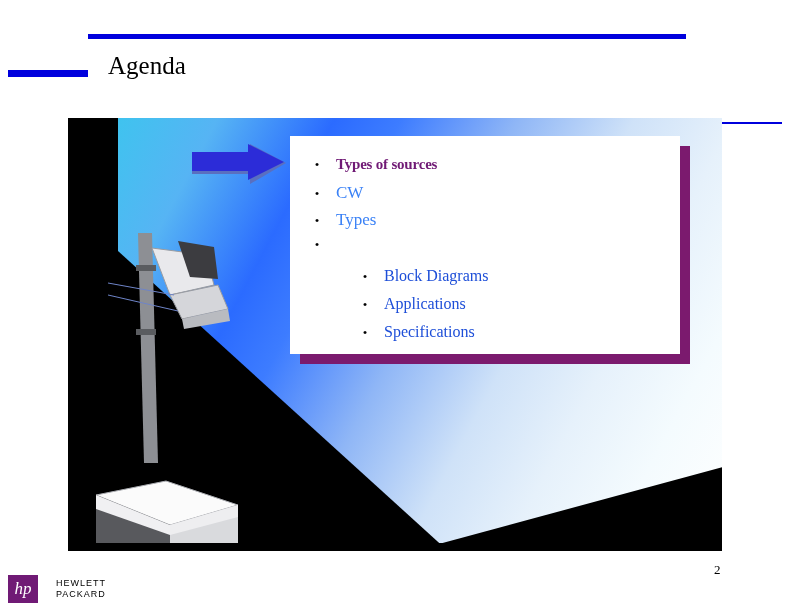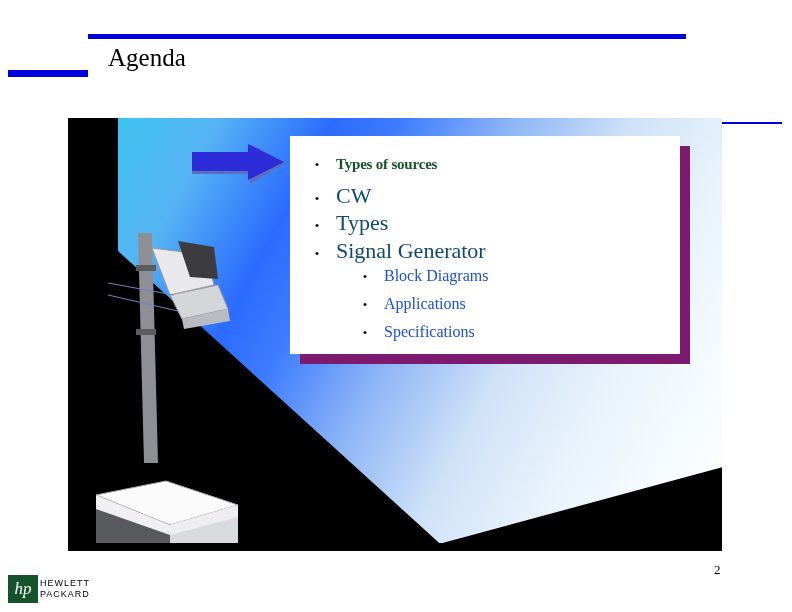--- a/index.html
+++ b/index.html
@@ -36,21 +36,21 @@
     position: absolute;
     left: 570px;
     top: 122px;
     width: 212px;
     height: 2px;
     background: #0000dd;
   }
   #page-title {
     position: absolute;
     left: 108px;
-    top: 44px;
+    top: 52px;
     font-size: 25px;
     color: #000000;
     font-family: "Liberation Serif", serif;
     white-space: nowrap;
     text-align: right;
   }
 
   
   #slide-figure {
     position: absolute;
@@ -163,27 +163,27 @@
     font-size: 13px;
     line-height: 13px;
     color: #000000;
     text-align: center;
     margin-right: 14px;
   }
   .bullet-dot.sub {
     color: #000000;
   }
   .lvl1-text {
-    font-size: 22px;
-    color: #0c4a6e;
+    font-size: 17px;
+    color: #3b82f6;
     font-family: "Liberation Serif", serif;
     white-space: nowrap;
   }
   .lvl1-text.accent {
-    color: #14532d;
+    color: #701a75;
     font-weight: bold;
     font-size: 15px;
     letter-spacing: -0.2px;
   }
   .lvl2-text {
     font-size: 16px;
     color: #1d4ed8;
     font-family: "Liberation Serif", serif;
     white-space: nowrap;
   }
@@ -202,31 +202,31 @@
     left: 8px;
     top: 574px;
     width: 110px;
     height: 30px;
     display: flex;
     align-items: center;
   }
   #hp-logo-mark {
     width: 30px;
     height: 28px;
-    background: #14532d;
+    background: #701a75;
     display: flex;
     align-items: center;
     justify-content: center;
     color: #ffffff;
     font-style: italic;
     font-size: 17px;
     font-family: "Liberation Serif", serif;
   }
   #hp-logo-text {
-    margin-left: 2px;
+    margin-left: 18px;
     font-family: "Liberation Sans", sans-serif;
     font-size: 9px;
     letter-spacing: 1px;
     line-height: 11px;
     color: #000000;
   }
 </style>
 </head>
 <body>
 
@@ -293,21 +293,20 @@
       <span class="lvl1-text">CW</span>
     </div>
 
     <div class="bullet-row" style="left:22px; top:74px;">
       <span class="bullet-dot">•</span>
       <span class="lvl1-text">Types</span>
     </div>
 
     <div class="bullet-row" style="left:22px; top:102px;">
       <span class="bullet-dot">•</span>
-      <span class="lvl1-text">Signal Generator</span>
     </div>
 
     <div class="bullet-row" style="left:70px; top:131px;">
       <span class="bullet-dot sub">•</span>
       <span class="lvl2-text">Block Diagrams</span>
     </div>
 
     <div class="bullet-row" style="left:70px; top:159px;">
       <span class="bullet-dot sub">•</span>
       <span class="lvl2-text">Applications</span>

